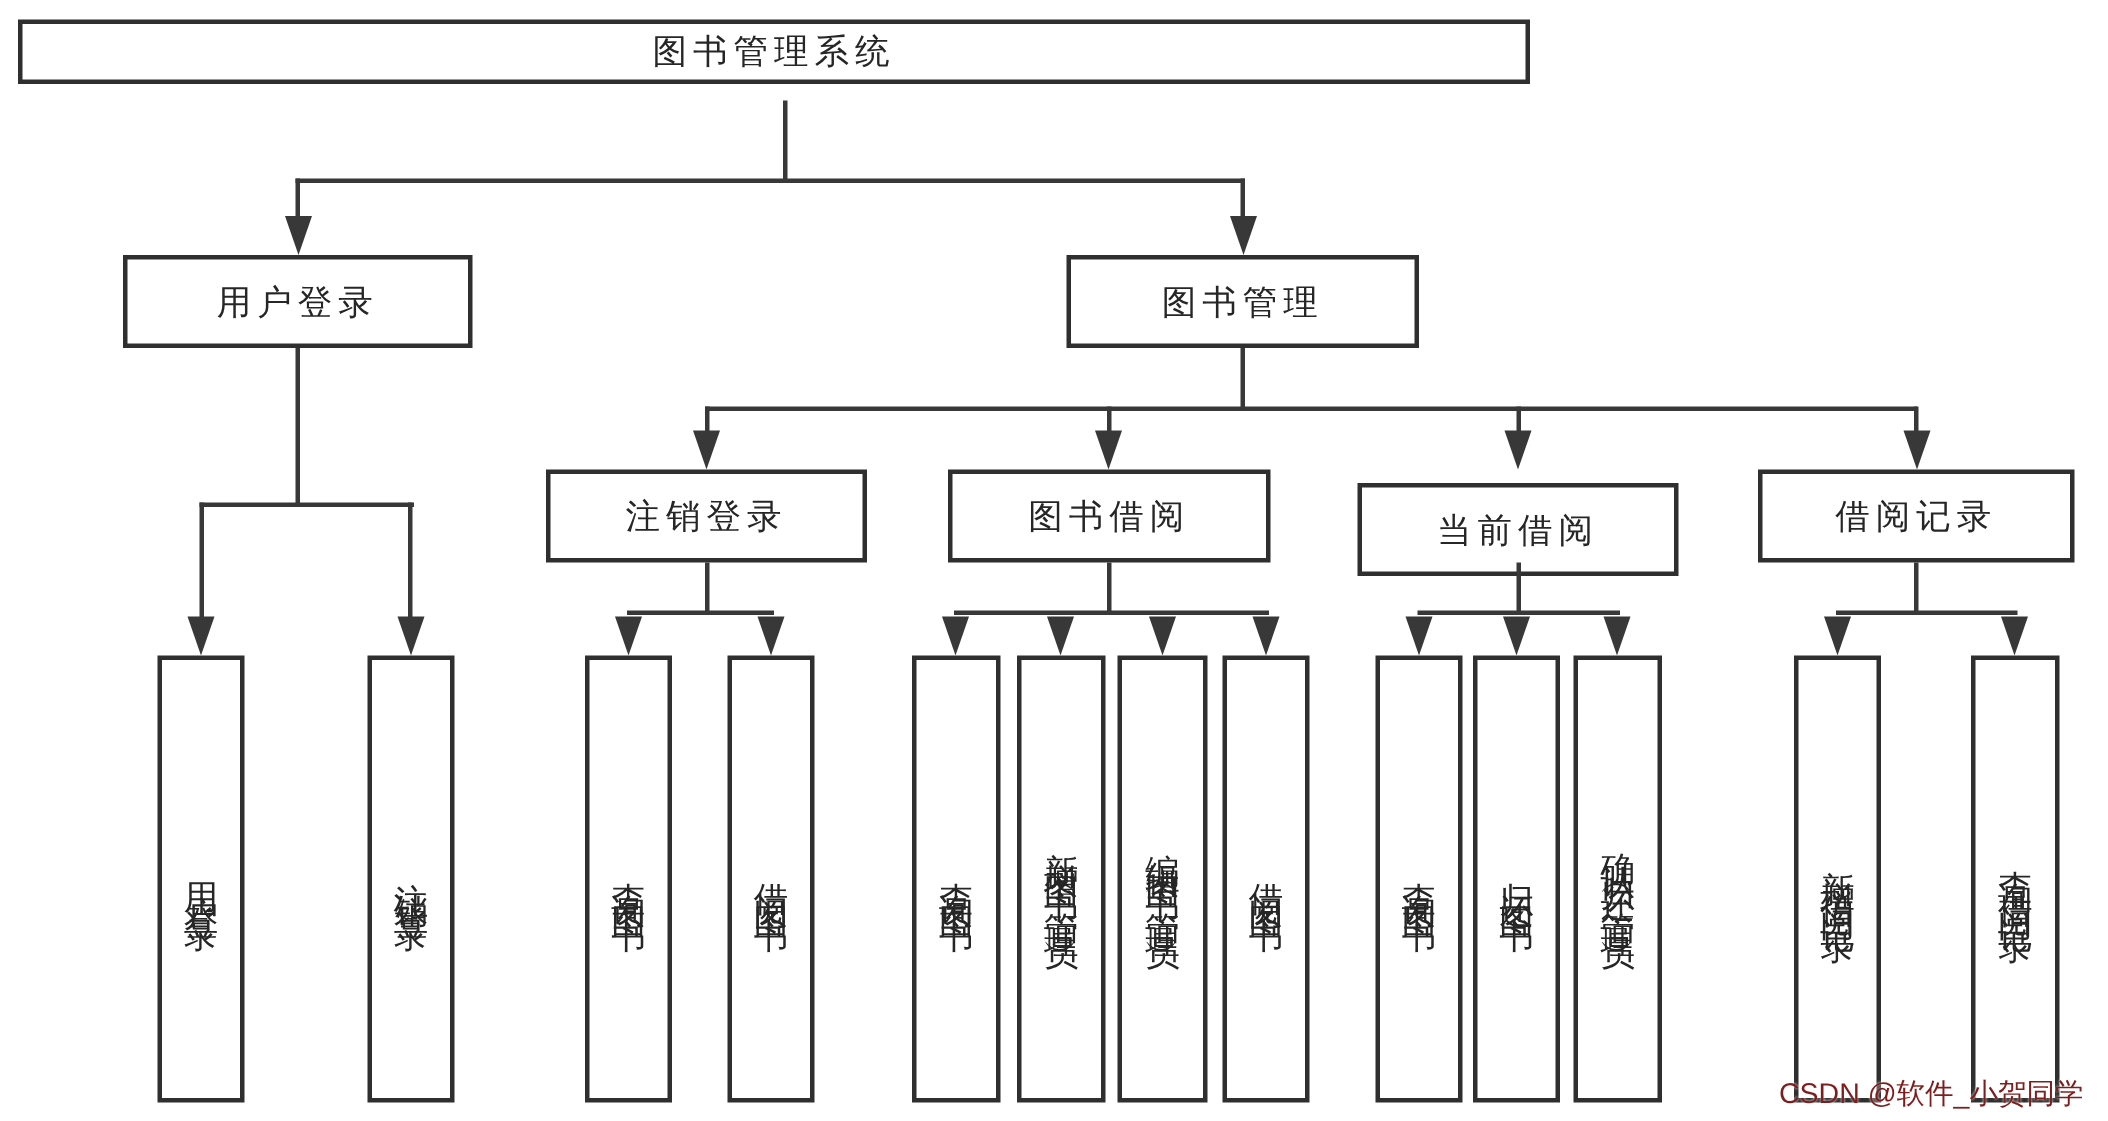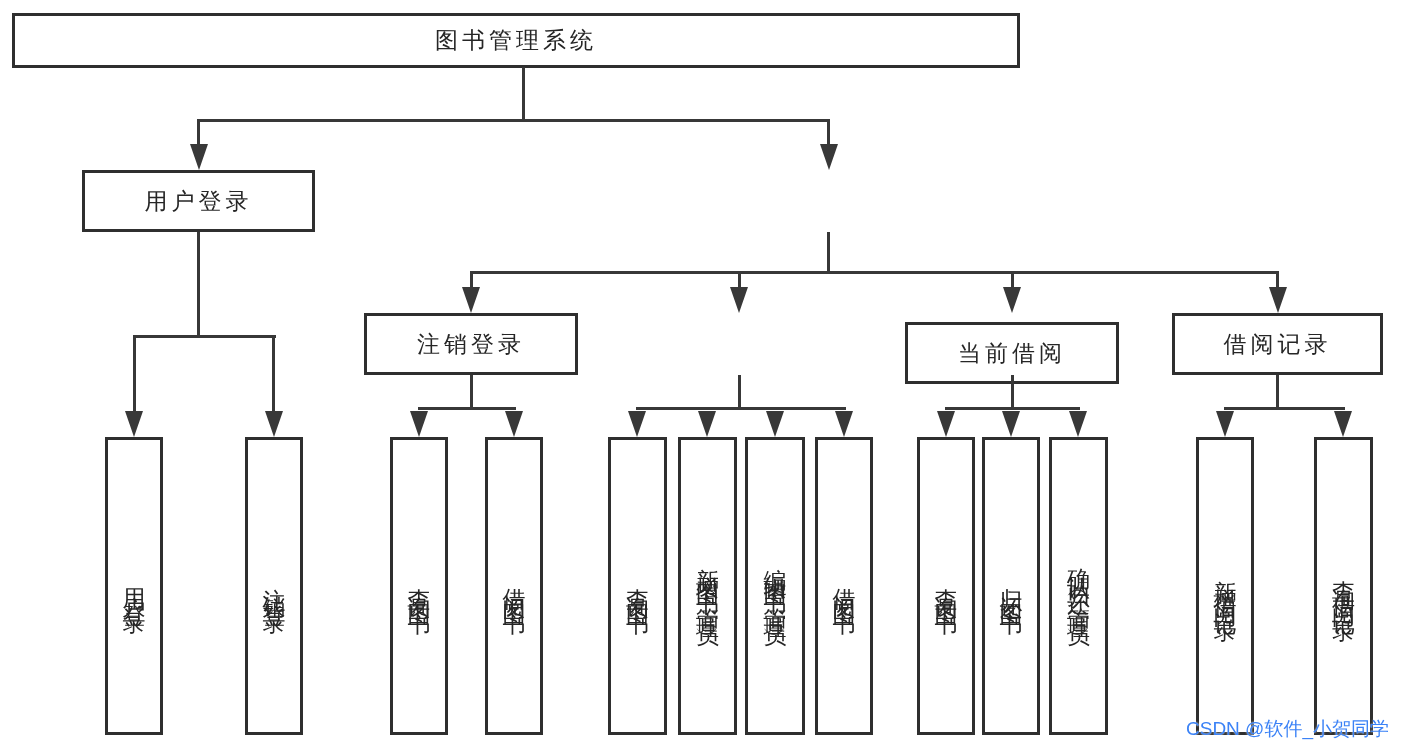--- a/index.html
+++ b/index.html
@@ -23,60 +23,62 @@
     font-size:23px; line-height:1; letter-spacing:8px; white-space:nowrap;
   }
   .line { position:absolute; background:#383838; }
   .arrow {
     position:absolute; width:0; height:0;
     border-left:9px solid transparent; border-right:9px solid transparent;
     border-top:26px solid #383838;
   }
   .watermark {
     position:absolute; left:1186px; top:716px;
-    font-size:19px; color:#3b82f6; white-space:nowrap;
+    font-size:19px; color:#7f1d1d; white-space:nowrap;
     text-shadow:0 0 2px #ffffff;
   }
 </style>
 </head>
 <body>
 
 <div id="canvas">
 
-  <div class="hbox" style="left:12px;top:13px;width:1008px;height:55px">图书管理系统</div>
+  <div class="hbox" style="left:12px;top:13px;width:1008px;height:43px">图书管理系统</div>
 
   <div class="line" style="left:522px;top:67px;width:3px;height:54px"></div>
 
   <div class="line" style="left:197px;top:119px;width:633px;height:3px"></div>
   <div class="line" style="left:197px;top:119px;width:3px;height:27px"></div>
   <div class="arrow" style="left:190px;top:144px"></div>
   <div class="line" style="left:827px;top:119px;width:3px;height:27px"></div>
   <div class="arrow" style="left:820px;top:144px"></div>
 
   <div class="hbox" style="left:82px;top:170px;width:233px;height:62px">用户登录</div>
+  <div class="hbox" style="left:711px;top:170px;width:235px;height:62px">图书管理</div>
 
   <div class="line" style="left:197px;top:232px;width:3px;height:106px"></div>
   <div class="line" style="left:133px;top:335px;width:143px;height:3px"></div>
   <div class="line" style="left:133px;top:335px;width:3px;height:78px"></div>
   <div class="arrow" style="left:125px;top:411px"></div>
   <div class="line" style="left:272px;top:335px;width:3px;height:78px"></div>
   <div class="arrow" style="left:265px;top:411px"></div>
 
   <div class="line" style="left:827px;top:232px;width:3px;height:42px"></div>
   <div class="line" style="left:470px;top:271px;width:808px;height:3px"></div>
   <div class="line" style="left:470px;top:271px;width:3px;height:18px"></div>
   <div class="arrow" style="left:462px;top:287px"></div>
   <div class="line" style="left:738px;top:271px;width:3px;height:18px"></div>
   <div class="arrow" style="left:730px;top:287px"></div>
   <div class="line" style="left:1011px;top:271px;width:3px;height:18px"></div>
   <div class="arrow" style="left:1003px;top:287px"></div>
   <div class="line" style="left:1276px;top:271px;width:3px;height:18px"></div>
   <div class="arrow" style="left:1269px;top:287px"></div>
 
   <div class="hbox" style="left:364px;top:313px;width:214px;height:62px">注销登录</div>
+  <div class="hbox" style="left:632px;top:313px;width:215px;height:62px">图书借阅</div>
   <div class="hbox" style="left:905px;top:322px;width:214px;height:62px">当前借阅</div>
   <div class="hbox" style="left:1172px;top:313px;width:211px;height:62px">借阅记录</div>
 
   <div class="line" style="left:470px;top:375px;width:3px;height:35px"></div>
   <div class="line" style="left:418px;top:407px;width:98px;height:3px"></div>
   <div class="arrow" style="left:410px;top:411px"></div>
   <div class="arrow" style="left:505px;top:411px"></div>
 
   <div class="line" style="left:738px;top:375px;width:3px;height:35px"></div>
   <div class="line" style="left:636px;top:407px;width:210px;height:3px"></div>

